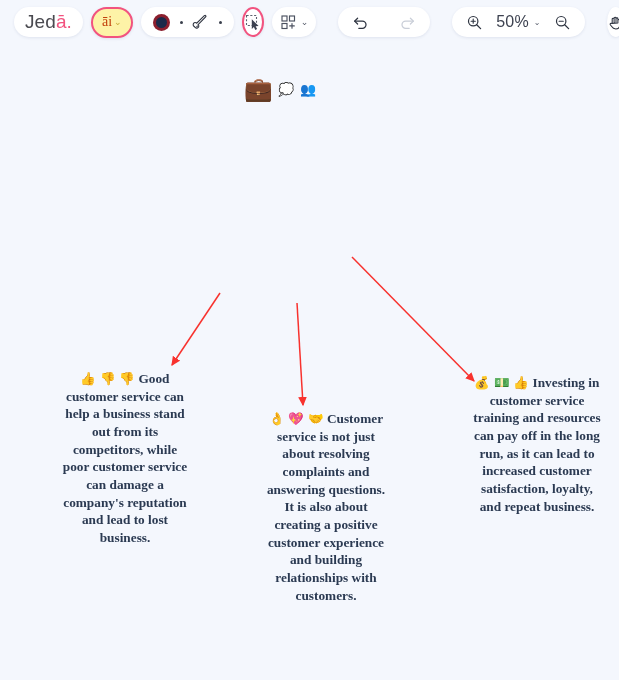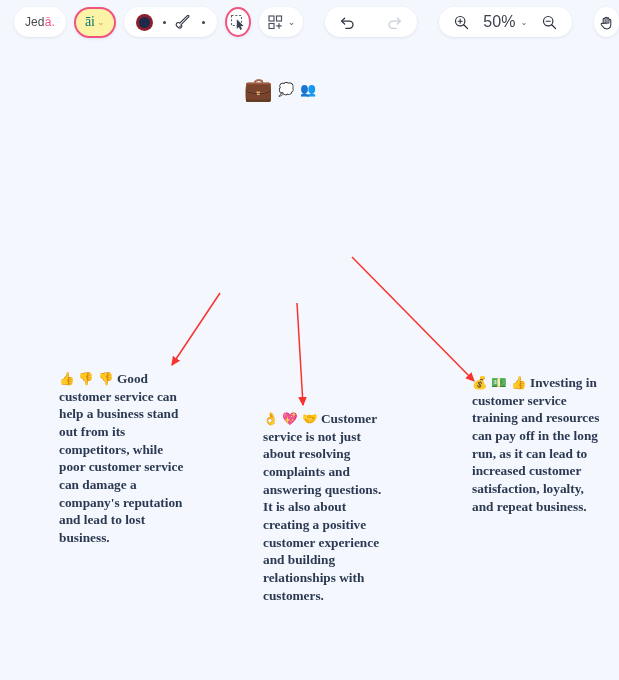--- a/index.html
+++ b/index.html
@@ -34,41 +34,41 @@
     border-radius: 999px;
     box-shadow: 0 1px 3px rgba(40,60,110,0.10);
     display: flex;
     align-items: center;
     height: 30px;
   }
 
   
   #brand {
     padding: 0 11px;
-    font-size: 12px;
+    font-size: 19px;
     letter-spacing: .1px;
     white-space: nowrap;
   }
   #brand .b-dark { color: #4a4a50; font-weight: 400; }
   #brand .b-pink { color: #f2537f; font-weight: 400; }
 
   
   #ai-pill {
     background: #fdf3a7;
     border: 2px solid #f2537f;
     border-radius: 999px;
     height: 31px;
     padding: 0 9px;
     display: flex;
     align-items: center;
     gap: 2px;
     box-shadow: 0 1px 3px rgba(40,60,110,0.10);
   }
   #ai-pill .ai-text {
-    color: #0f766e;
+    color: #c2410c;
     font-size: 14px;
     font-weight: 400;
     font-family: "Liberation Serif", serif;
   }
   #ai-pill .chev { color: #caa93a; font-size: 9px; line-height: 1; }
 
   
   #tools-group { padding: 0 9px; gap: 3px; }
   .tool-btn {
     width: 24px; height: 24px;
@@ -137,20 +137,21 @@
     pointer-events: none;
   }
 
   .node {
     position: absolute;
     color: #2b3a52;
     font-family: "Liberation Serif", serif;
     font-weight: bold;
     font-size: 13.3px;
     line-height: 1.33;
+    text-align: center;
   }
 
   
   #node-root {
     left: 203px;
     top: 32px;
     width: 155px;
     text-align: center;
   }
   #node-root .root-emojis {

